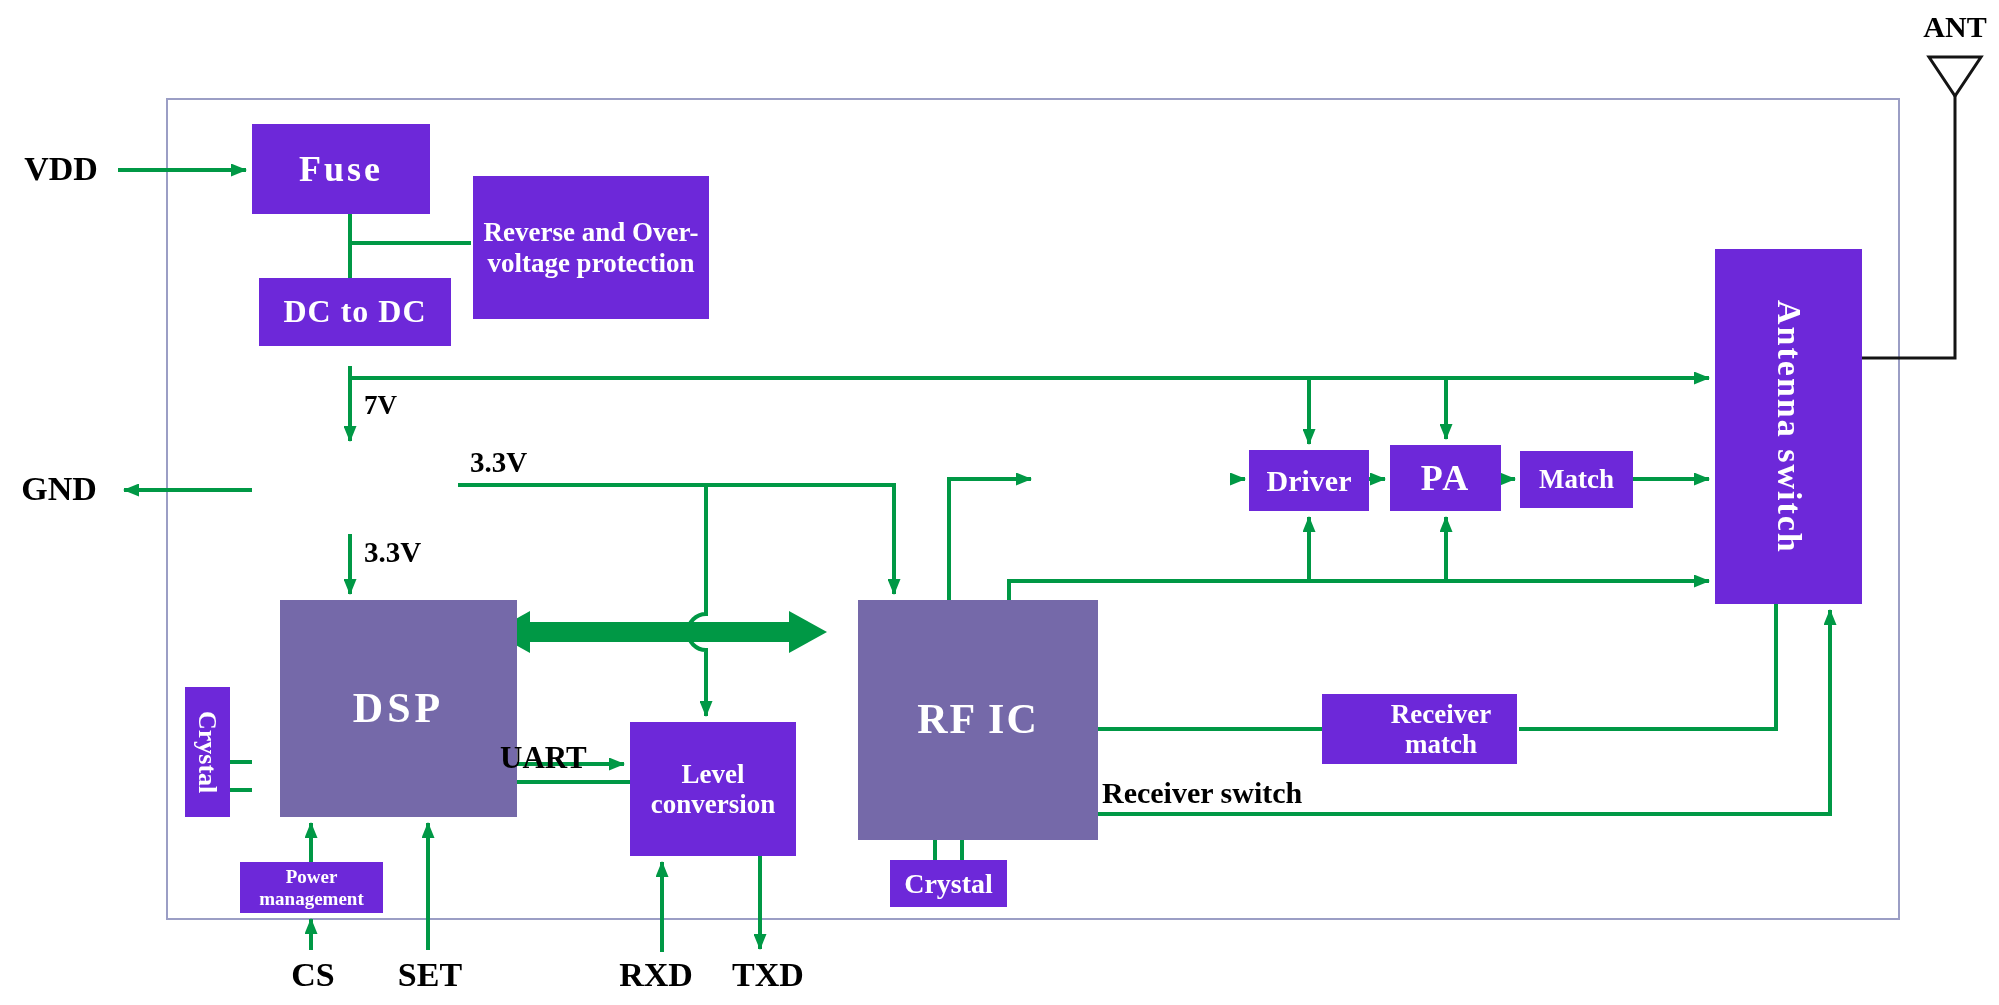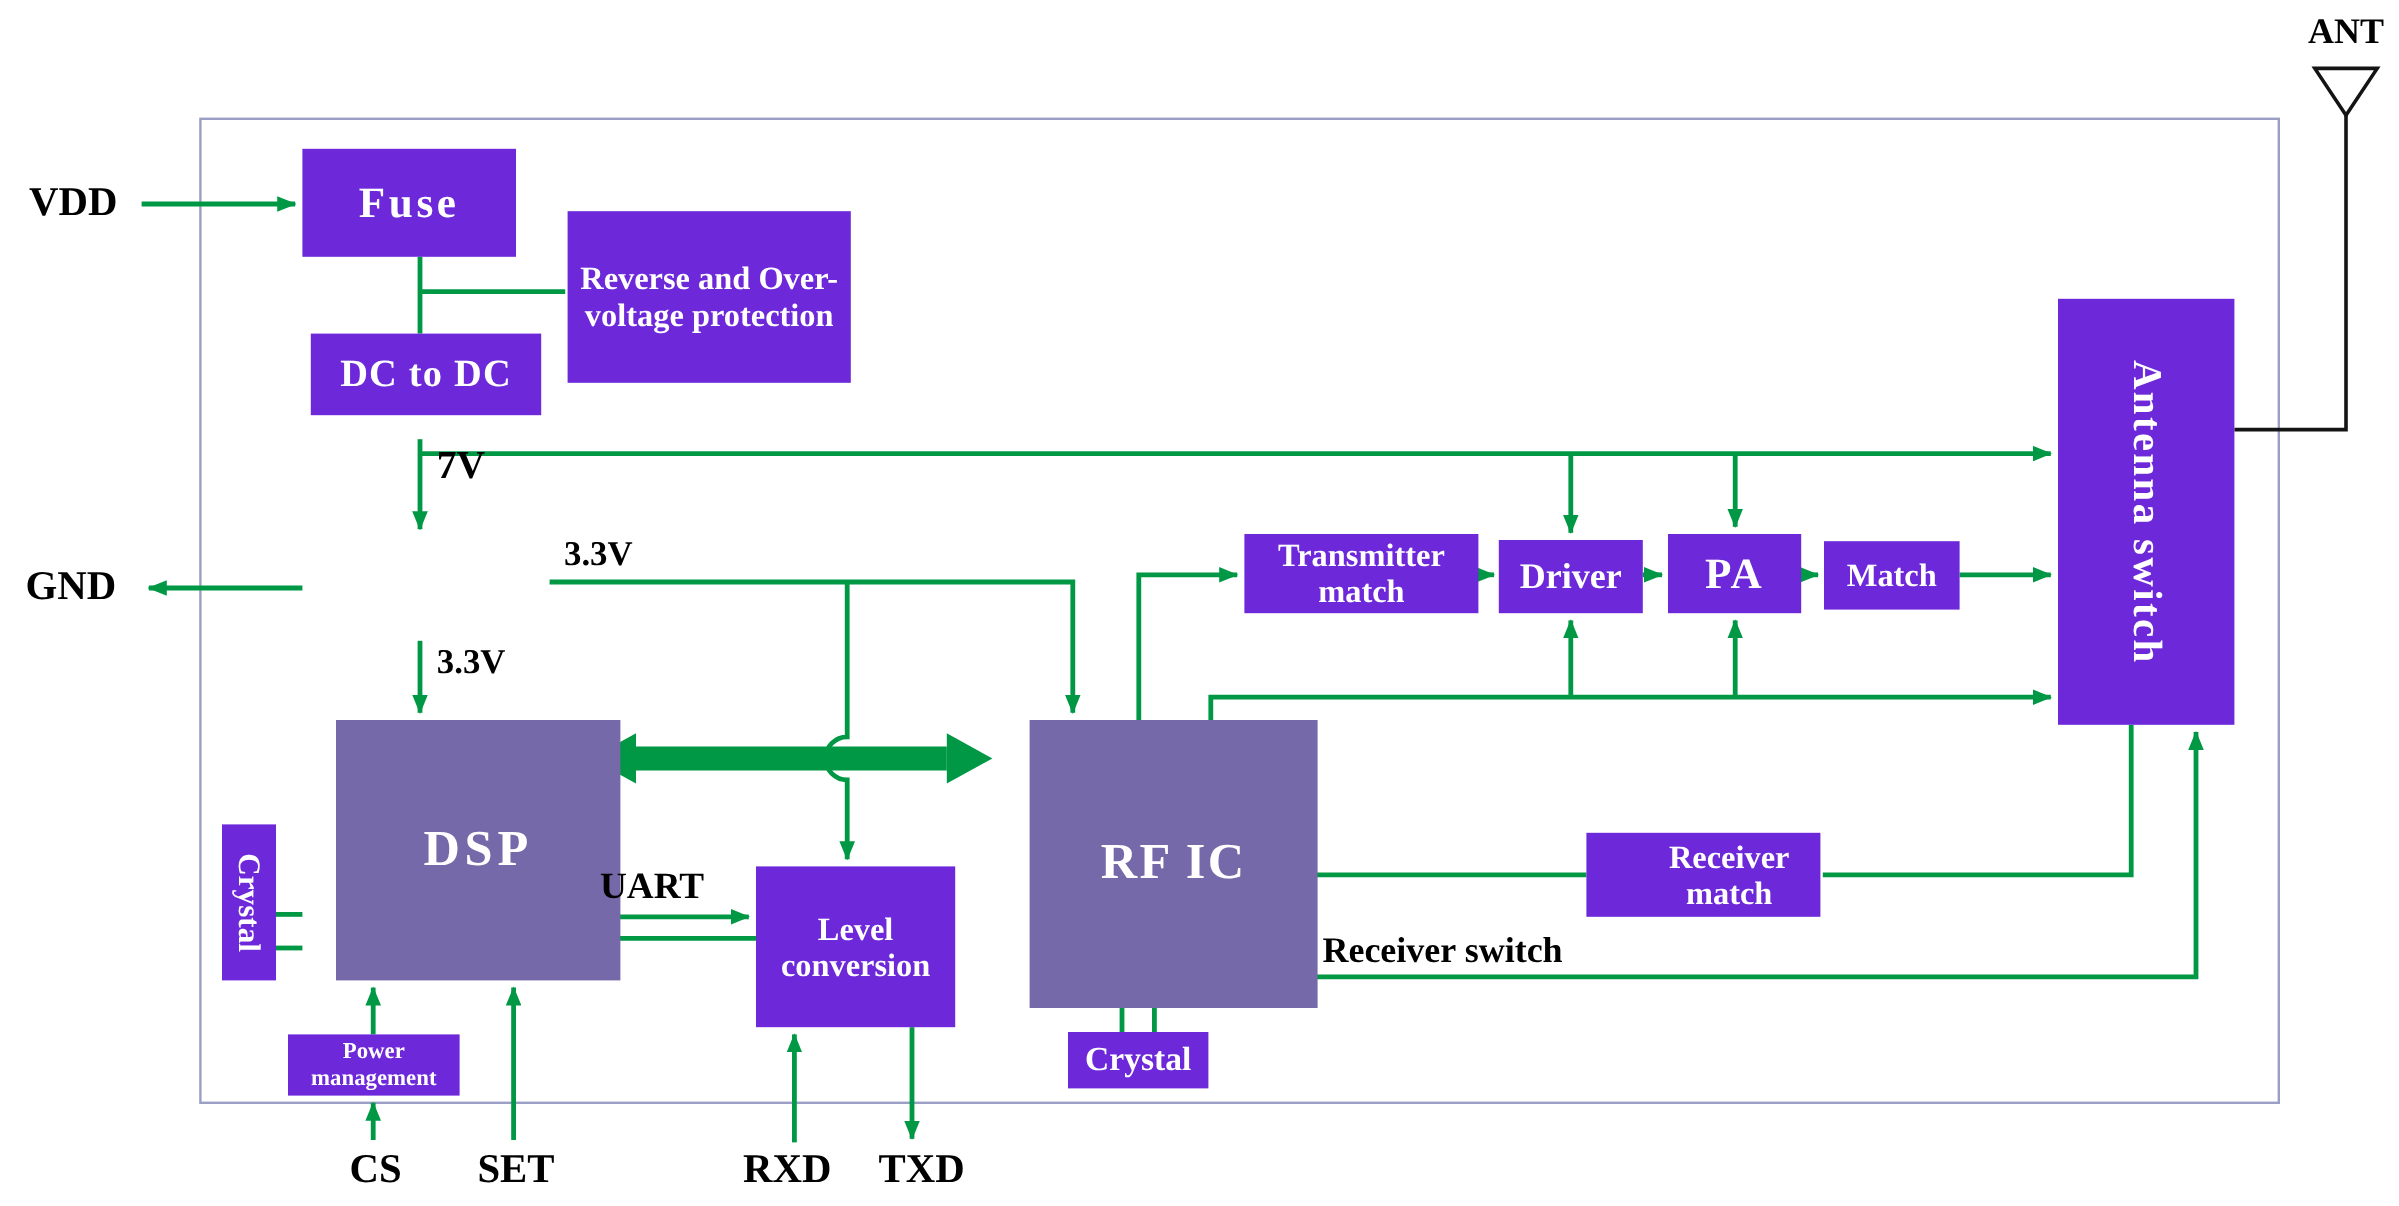--- a/index.html
+++ b/index.html
@@ -93,33 +93,32 @@
 
   <div class="block blue" style="left:252px;top:124px;width:178px;height:90px;font-size:36px;letter-spacing:3px;">Fuse</div>
   <div class="block blue" style="left:473px;top:176px;width:236px;height:143px;font-size:27px;">Reverse and Over-voltage protection</div>
   <div class="block blue" style="left:259px;top:278px;width:192px;height:68px;font-size:32px;letter-spacing:1px;">DC to DC</div>
   <div class="block purple" style="left:252px;top:600px;width:237px;height:217px;font-size:42px;letter-spacing:4px;">DSP</div>
   <div class="block blue vert" style="left:185px;top:687px;width:45px;height:130px;font-size:26px;">Crystal</div>
   <div class="block blue" style="left:240px;top:862px;width:143px;height:51px;font-size:19px;">Power management</div>
   <div class="block blue" style="left:630px;top:722px;width:166px;height:134px;font-size:27px;">Level conversion</div>
   <div class="block purple" style="left:830px;top:600px;width:240px;height:240px;font-size:42px;letter-spacing:2px;">RF IC</div>
   <div class="block blue" style="left:890px;top:860px;width:117px;height:47px;font-size:28px;">Crystal</div>
-  <div class="block blue" style="left:1037px;top:445px;width:195px;height:66px;font-size:27px;">Transmitter match</div>
   <div class="block blue" style="left:1249px;top:450px;width:120px;height:61px;font-size:30px;">Driver</div>
   <div class="block blue" style="left:1390px;top:445px;width:111px;height:66px;font-size:36px;letter-spacing:2px;">PA</div>
   <div class="block blue" style="left:1520px;top:451px;width:113px;height:57px;font-size:27px;">Match</div>
   <div class="block blue" style="left:1322px;top:694px;width:195px;height:70px;font-size:27px;padding-left:45px;">Receiver match</div>
   <div class="block blue vert" style="left:1715px;top:249px;width:147px;height:355px;font-size:34px;letter-spacing:2px;">Antenna switch</div>
 
   <div class="lbl ctr" style="left:8px;top:150px;width:106px;font-size:34px;">VDD</div>
   <div class="lbl ctr" style="left:4px;top:470px;width:110px;font-size:34px;">GND</div>
-  <div class="lbl" style="left:364px;top:370px;font-size:33px;">7V</div>
+  <div class="lbl" style="left:364px;top:390px;font-size:27px;">7V</div>
   <div class="lbl" style="left:470px;top:446px;font-size:29px;">3.3V</div>
   <div class="lbl" style="left:364px;top:536px;font-size:29px;">3.3V</div>
-  <div class="lbl" style="left:500px;top:720px;font-size:31px;">UART</div>
+  <div class="lbl" style="left:500px;top:740px;font-size:31px;">UART</div>
   <div class="lbl ctr" style="left:278px;top:956px;width:70px;font-size:34px;">CS</div>
   <div class="lbl ctr" style="left:386px;top:956px;width:88px;font-size:34px;">SET</div>
   <div class="lbl ctr" style="left:606px;top:956px;width:100px;font-size:34px;">RXD</div>
   <div class="lbl ctr" style="left:718px;top:956px;width:100px;font-size:34px;">TXD</div>
   <div class="lbl" style="left:1102px;top:776px;font-size:30px;">Receiver switch</div>
   <div class="lbl ctr" style="left:1912px;top:10px;width:86px;font-size:30px;">ANT</div>
 
 </div>
 
 </body></html>

